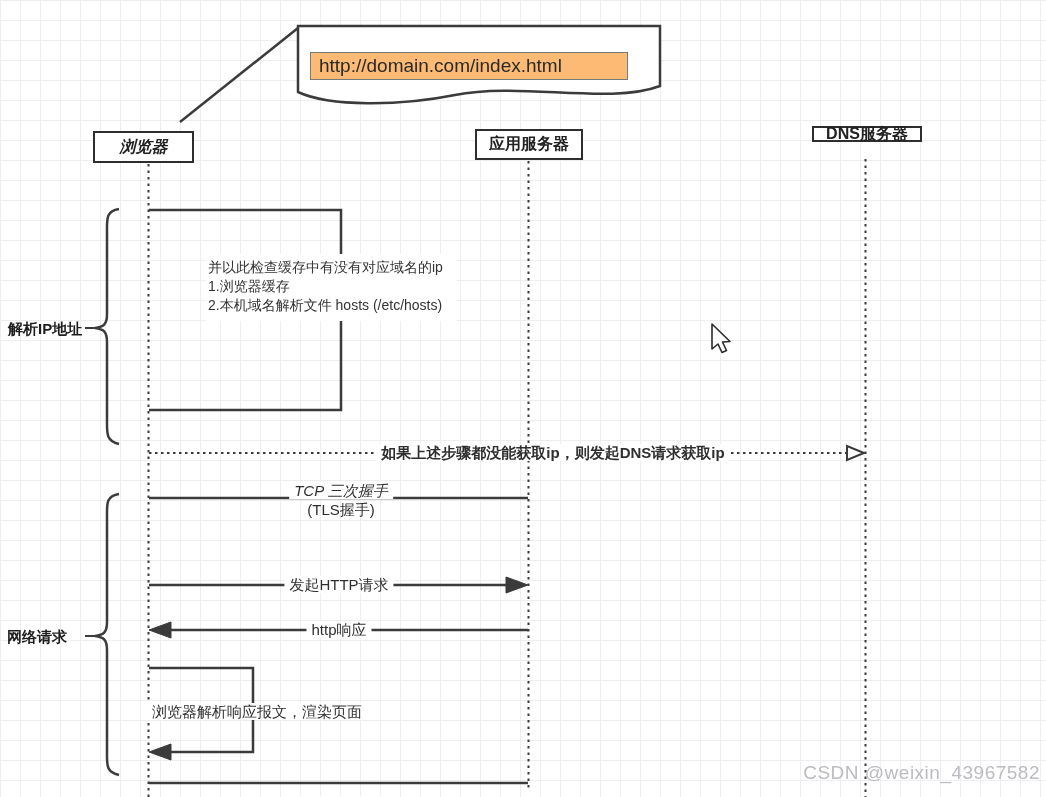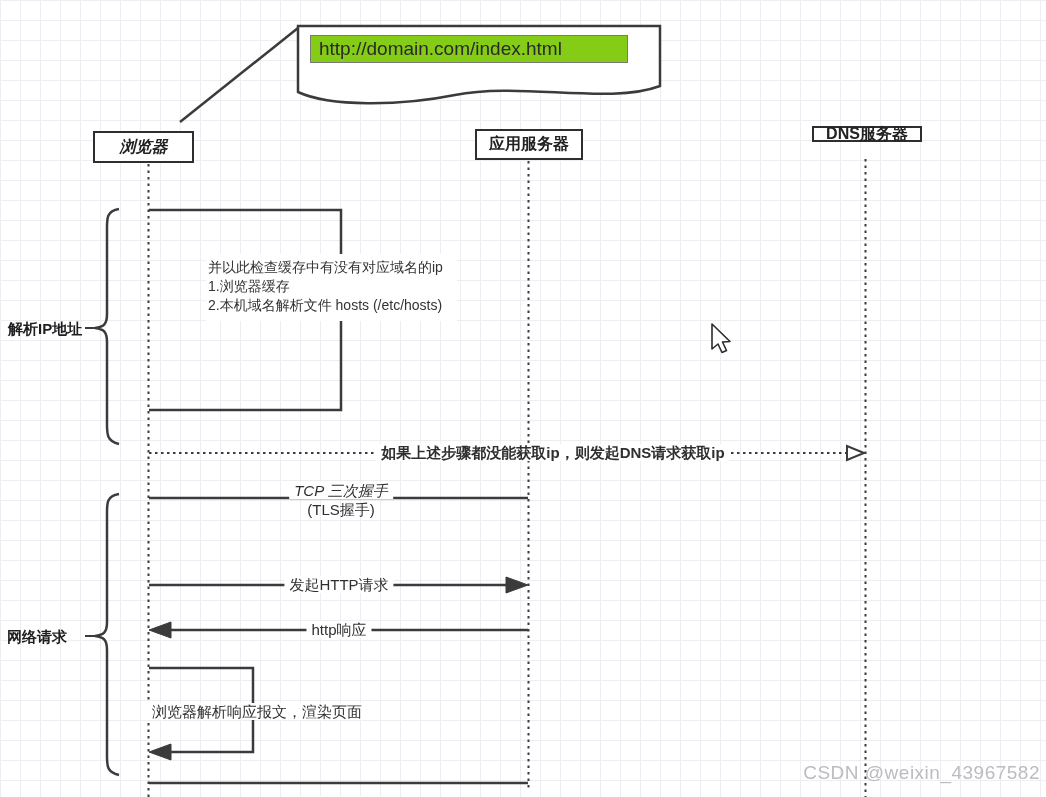--- a/index.html
+++ b/index.html
@@ -25,22 +25,22 @@
   }
   .msg-label.bold{font-weight:bold;}
   .note-block{
     position:absolute;background:#fff;color:#333;font-size:14px;
     line-height:19px;white-space:nowrap;padding:4px 14px 6px 2px;
   }
   .group-label{
     position:absolute;font-size:15px;font-weight:bold;color:#1e1e1e;white-space:nowrap;
   }
   .url-box{
-    position:absolute;left:310px;top:35px;width:318px;height:28px;
-    border:1.5px solid #7a7a7a;background:#84cc16;display:flex;align-items:center;
+    position:absolute;left:310px;top:52px;width:318px;height:28px;
+    border:1.5px solid #7a7a7a;background:#fdba74;display:flex;align-items:center;
     padding-left:8px;font-size:19px;color:#2a2a2a;box-sizing:border-box;
     white-space:nowrap;
   }
   .watermark{
     position:absolute;left:790px;top:762px;width:250px;text-align:right;
     font-size:19px;color:#bcbcc0;letter-spacing:0.5px;white-space:nowrap;
   }
 </style>
 </head>
 <body>

